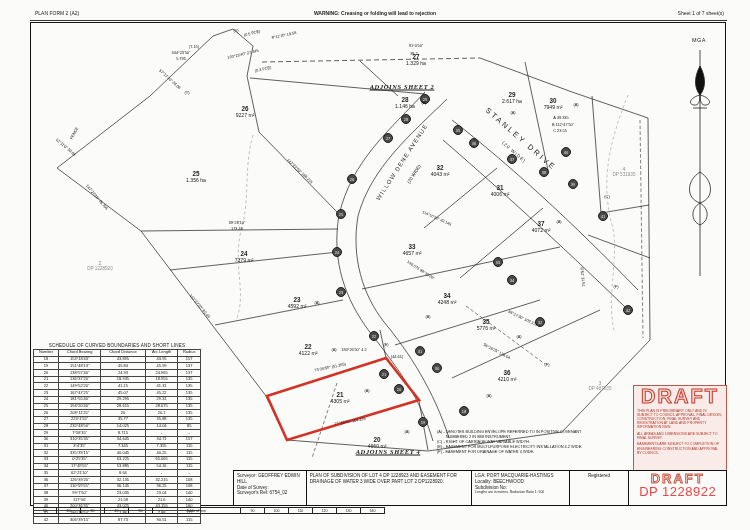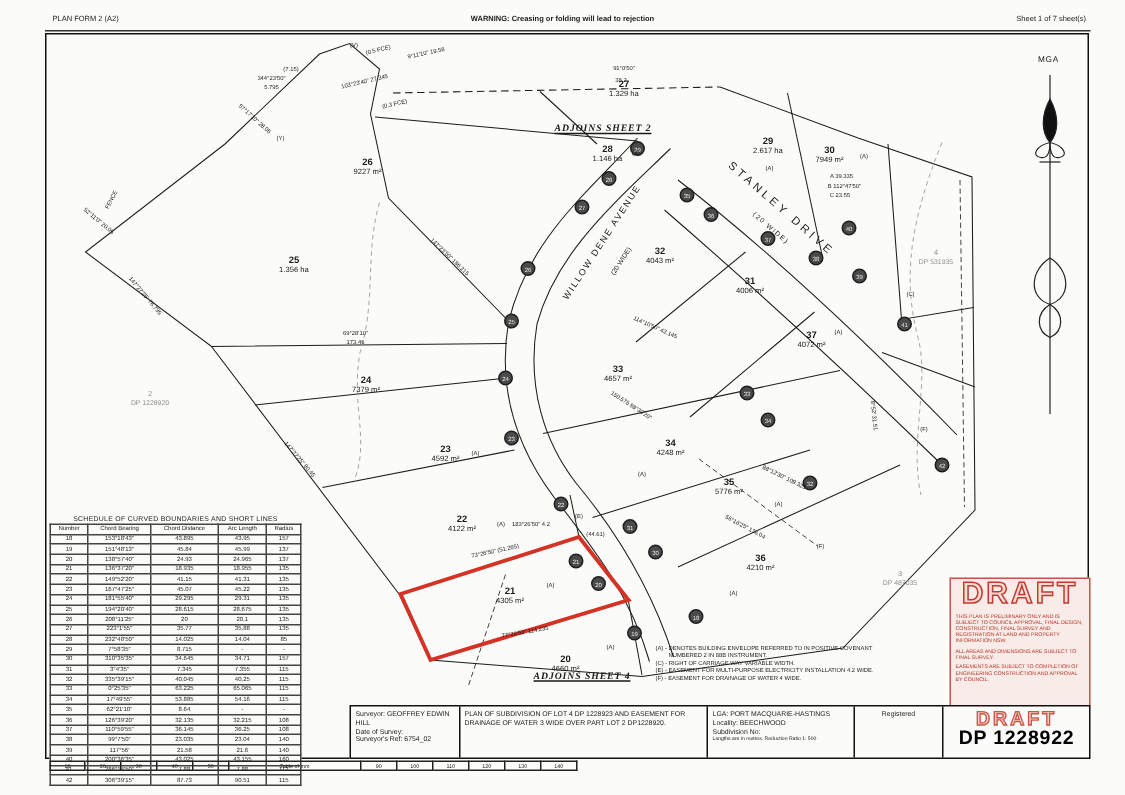--- a/index.html
+++ b/index.html
@@ -46,21 +46,21 @@
   
   .tblock{left:233px;top:470px;width:494px;height:36px;display:flex;border:1.5px solid #111;
           box-sizing:border-box;z-index:3;background:#fbfbf9;}
   .tcell{border-left:1px solid #111;box-sizing:border-box;padding:2px 3px;font-size:4.6px;line-height:5.8px;}
   .tcell:first-child{border-left:none;}
   .tc1{width:72px;} .tc2{width:166px;} .tc3{width:98px;} .tc4{width:60px;text-align:center;} 
   .tc5{width:98px;position:relative;text-align:center;padding:0;}
   .tc3 .tiny{font-size:3.4px;line-height:4px;}
   .dp-draft{font-size:13px;font-weight:bold;letter-spacing:2px;color:#f2d0ca;
             -webkit-text-stroke:0.9px #cc5648;line-height:13px;margin-top:1px;}
-  .dp-num{font-size:13px;font-weight:bold;color:#000000;letter-spacing:.5px;line-height:14px;}
+  .dp-num{font-size:13px;font-weight:normal;color:#ef4444;letter-spacing:.5px;line-height:14px;}
   
   .stamp{left:633px;top:385px;width:94px;height:87px;border:1.3px solid #c0564a;background:#f9ece8;
          box-sizing:border-box;padding:1px 2px;z-index:3;}
   .stamp-title{font-size:20px;font-weight:bold;letter-spacing:2px;text-align:center;color:#f6dcd6;
                -webkit-text-stroke:1px #c23b2e;line-height:19px;}
   .stamp-p{font-size:3.5px;line-height:4.1px;color:#b5372b;margin:2.6px 1px 0;}
   
   .scalebar{left:33px;top:507px;display:flex;height:7px;font-size:3.6px;z-index:3;}
   .scell{width:24px;border:0.5px solid #222;border-left:none;text-align:center;line-height:6px;box-sizing:border-box;}
   .scell:first-child{border-left:0.5px solid #222;}

